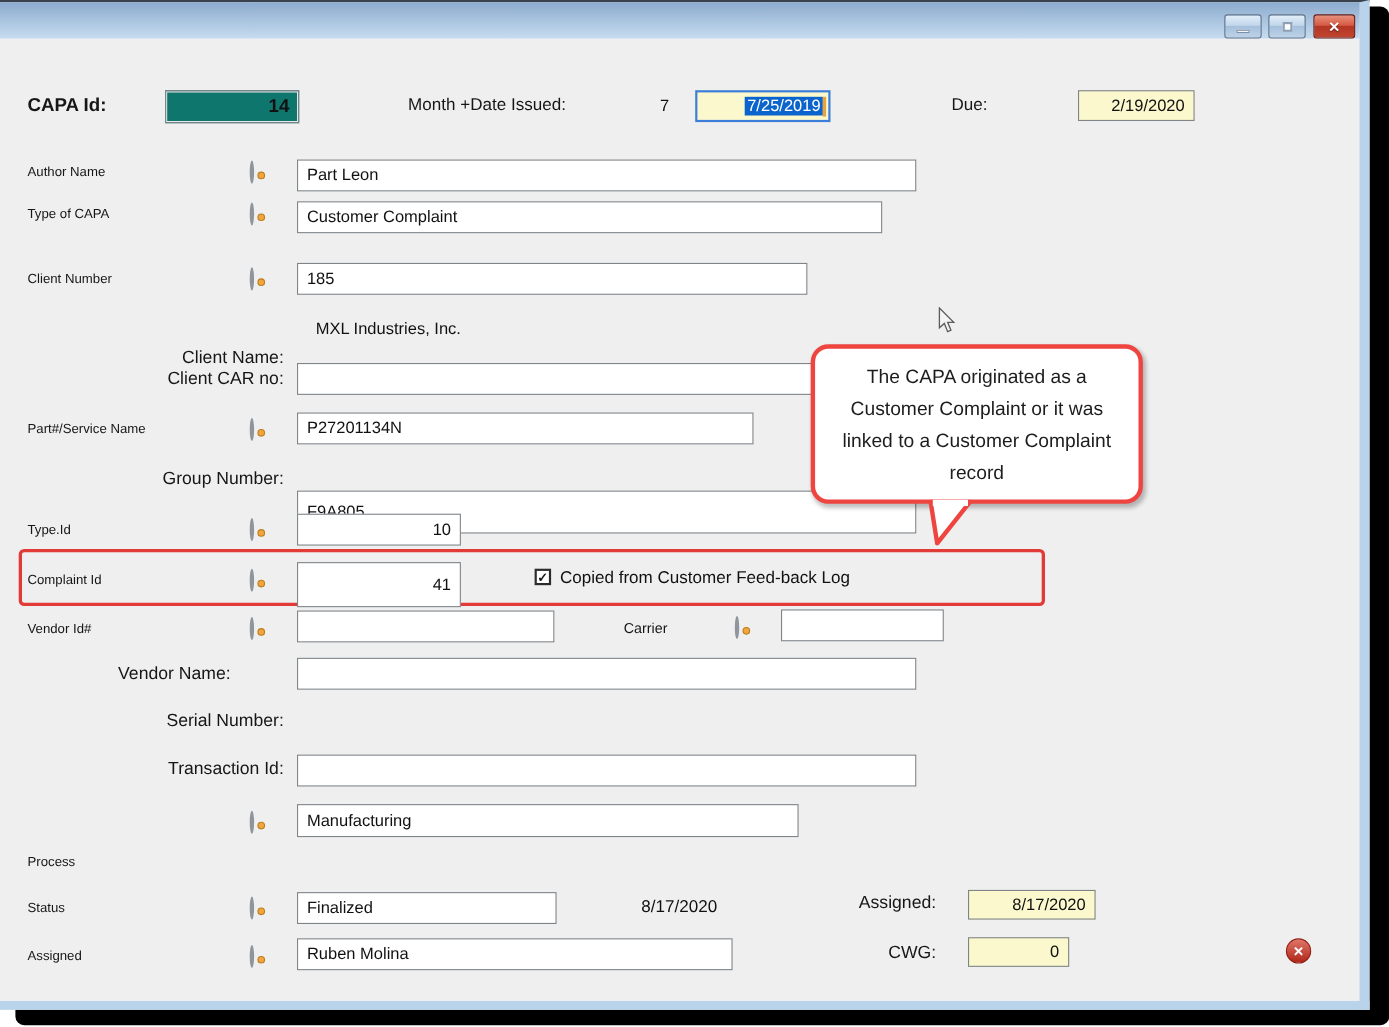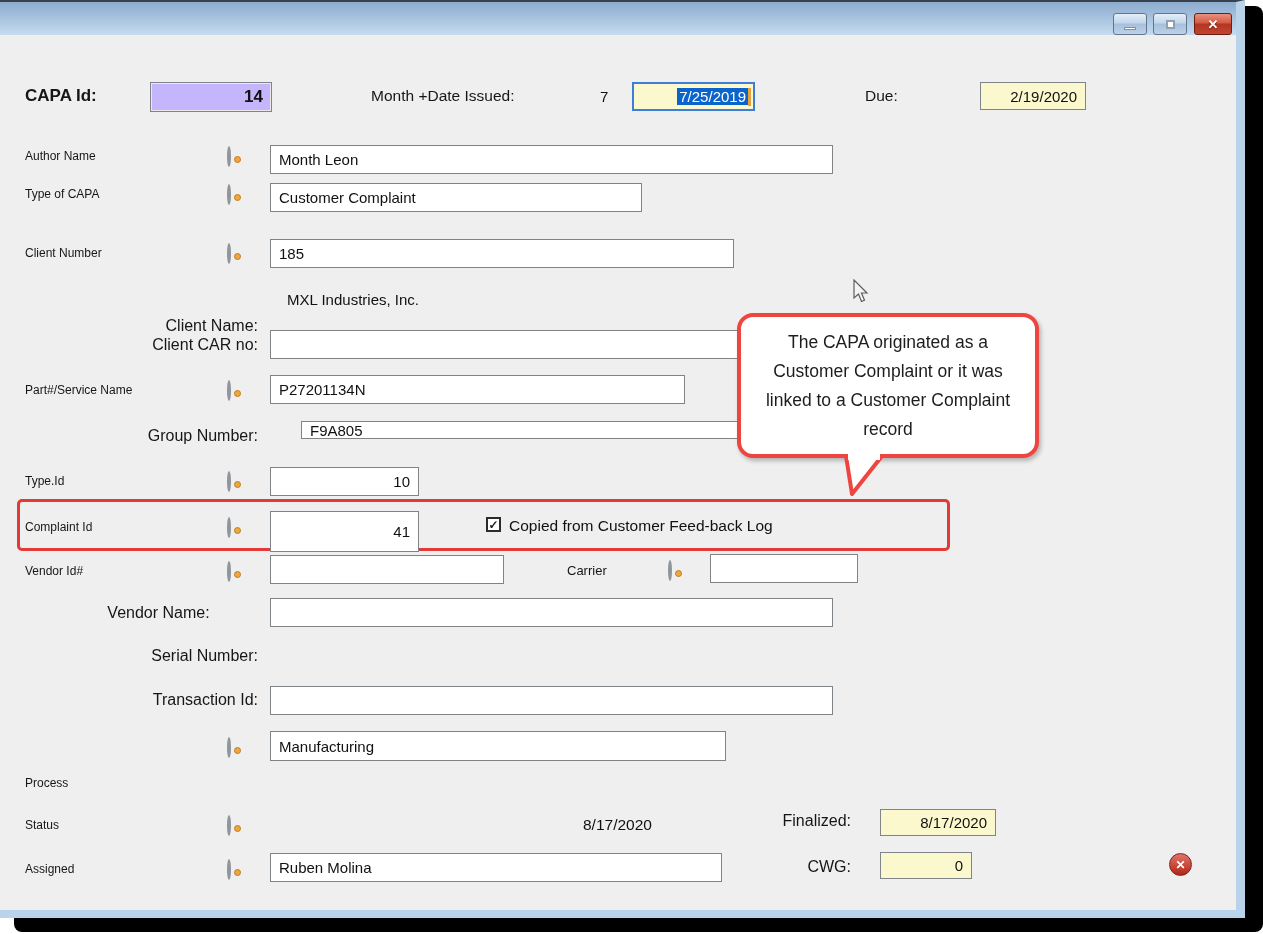--- a/index.html
+++ b/index.html
@@ -26,21 +26,21 @@
   .ic-x   { color:#fff; font-weight:bold; font-size:13px; text-shadow:0 1px 1px #5c130a; }
 
   .lbl-s { position:absolute; font-size:12px; color:#161616; }
   .lbl-b { position:absolute; width:233px; text-align:right; font-size:16px; color:#161616; }
   .lbl-r { position:absolute; width:151px; text-align:right; font-size:16px; color:#161616; }
 
   .tb { position:absolute; background:#fff; border:1px solid #7f8489;
         font-size:15px; color:#111; padding:0 8px; display:flex; align-items:center; }
   .tb.num { justify-content:flex-end; }
   .tb.yellow { background:#fbf8cd; }
-  .tb.capa { background:#c4b5fd; box-shadow:inset 0 0 0 1px #e9e9e9;
+  .tb.capa { background:#0f766e; box-shadow:inset 0 0 0 1px #e9e9e9;
              font-size:17px; font-weight:bold; justify-content:flex-end; }
   .tb.focus { border:2px solid #3d7edb; background:#fbf8cd; justify-content:flex-end; padding:0 2px; }
   .sel { background:#0a64cb; color:#fff; padding:0 2px; font-size:15px; }
   .caret { width:3px; height:18px; background:#e8a33d; margin-left:0; }
 
   .plain { position:absolute; font-size:15px; color:#111; }
 
   .mag { position:absolute; width:15px; height:15px; }
   .mag .lens { width:12px; height:12px; border-radius:50%; border:2px solid #8e959c;
                background:radial-gradient(circle at 35% 30%, #eef7fc, #aed2e9); }
@@ -97,42 +97,42 @@
     <div class="tb focus" style="left:632px; top:80px; width:123px; height:29px;">
       <span class="sel">7/25/2019</span>
         <span class="caret"></span>
     </div>
 
     <div class="lbl-s" style="left:865px; top:85px; font-size:15.5px;">Due:</div>
     <div class="tb yellow num" style="left:980px; top:80px; width:106px; height:28px;">2/19/2020</div>
 
     <div class="lbl-s" style="left:25px; top:147px;">Author Name</div>
     <span class="mag" style="left:227px; top:146px;"><span class="lens"></span></span>
-    <div class="tb" style="left:270px; top:143px; width:563px; height:29px;">Month Leon</div>
+    <div class="tb" style="left:270px; top:143px; width:563px; height:29px;">Part Leon</div>
 
     <div class="lbl-s" style="left:25px; top:185px;">Type of CAPA</div>
     <span class="mag" style="left:227px; top:184px;"><span class="lens"></span></span>
-    <div class="tb" style="left:270px; top:181px; width:372px; height:29px;">Customer Complaint</div>
+    <div class="tb" style="left:270px; top:181px; width:532px; height:29px;">Customer Complaint</div>
 
     <div class="lbl-s" style="left:25px; top:244px;">Client Number</div>
     <span class="mag" style="left:227px; top:243px;"><span class="lens"></span></span>
     <div class="tb" style="left:270px; top:237px; width:464px; height:29px;">185</div>
 
     <div class="lbl-b" style="left:25px; top:287px;margin-top:28px;">Client Name:</div>
     <div class="plain" style="left:287px; top:289px;">MXL Industries, Inc.</div>
 
     <div class="lbl-b" style="left:25px; top:334px;">Client CAR no:</div>
     <div class="tb" style="left:270px; top:328px; width:563px; height:29px;"></div>
 
     <div class="lbl-s" style="left:25px; top:381px;">Part#/Service Name</div>
     <span class="mag" style="left:227px; top:380px;"><span class="lens"></span></span>
     <div class="tb" style="left:270px; top:373px; width:415px; height:29px;">P27201134N</div>
 
     <div class="lbl-b" style="left:25px; top:425px;">Group Number:</div>
-    <div class="tb" style="left:270px; top:419px; width:563px; height:18px;margin-left:31px;">F9A805</div>
+    <div class="tb" style="left:270px; top:444px; width:563px; height:39px;">F9A805</div>
 
     <div class="lbl-s" style="left:25px; top:472px;">Type.Id</div>
     <span class="mag" style="left:227px; top:471px;"><span class="lens"></span></span>
     <div class="tb num" style="left:270px; top:465px; width:149px; height:29px;">10</div>
 
     <div class="highlight"></div>
 
     <div class="lbl-s" style="left:25px; top:518px;">Complaint Id</div>
     <span class="mag" style="left:227px; top:517px;"><span class="lens"></span></span>
     <div class="tb num" style="left:270px; top:509px; width:149px; height:41px;">41</div>
@@ -157,28 +157,29 @@
 
     <div class="lbl-b" style="left:25px; top:689px;">Transaction Id:</div>
     <div class="tb" style="left:270px; top:684px; width:563px; height:29px;"></div>
 
     <div class="lbl-s" style="left:25px; top:738px;margin-top:36px;">Process</div>
     <span class="mag" style="left:227px; top:737px;"><span class="lens"></span></span>
     <div class="tb" style="left:270px; top:729px; width:456px; height:30px;">Manufacturing</div>
 
     <div class="lbl-s" style="left:25px; top:816px;">Status</div>
     <span class="mag" style="left:227px; top:815px;"><span class="lens"></span></span>
+    <div class="tb" style="left:270px; top:809px; width:236px; height:29px;">Finalized</div>
     <div class="plain" style="left:583px; top:814px; font-size:15.5px;">8/17/2020</div>
 
-    <div class="lbl-r" style="left:700px; top:810px;">Finalized:</div>
+    <div class="lbl-r" style="left:700px; top:810px;">Assigned:</div>
     <div class="tb yellow num" style="left:880px; top:807px; width:116px; height:27px;">8/17/2020</div>
 
     <div class="lbl-s" style="left:25px; top:860px;">Assigned</div>
     <span class="mag" style="left:227px; top:859px;"><span class="lens"></span></span>
-    <div class="tb" style="left:270px; top:851px; width:452px; height:29px;">Ruben Molina</div>
+    <div class="tb" style="left:270px; top:851px; width:396px; height:29px;">Ruben Molina</div>
 
     <div class="lbl-r" style="left:700px; top:856px;">CWG:</div>
     <div class="tb yellow num" style="left:880px; top:850px; width:92px; height:27px;">0</div>
 
     <div class="close-rec" style="background:linear-gradient(#e0756a, #b02718);">
       <span>✕</span>
     </div>
 
     <div class="callout">The CAPA originated as a Customer Complaint or it was linked to a Customer Complaint record</div>
     <svg class="tail" width="48" height="42">

